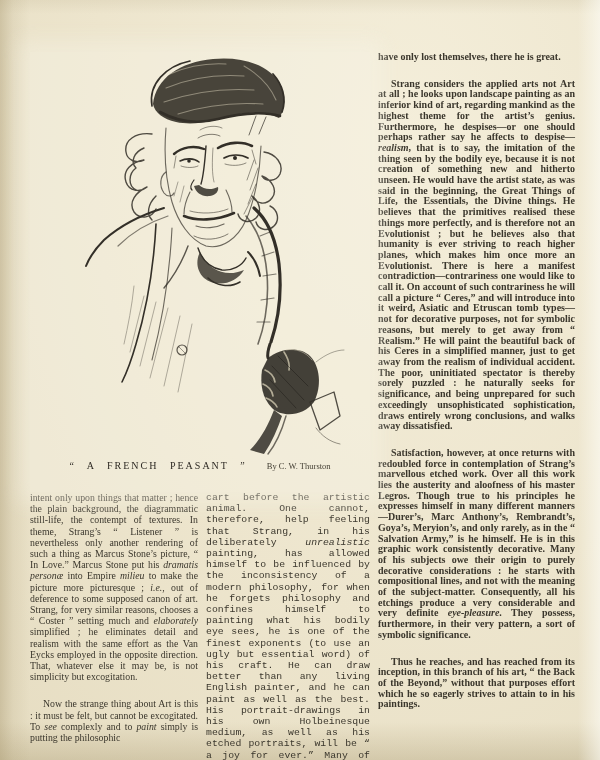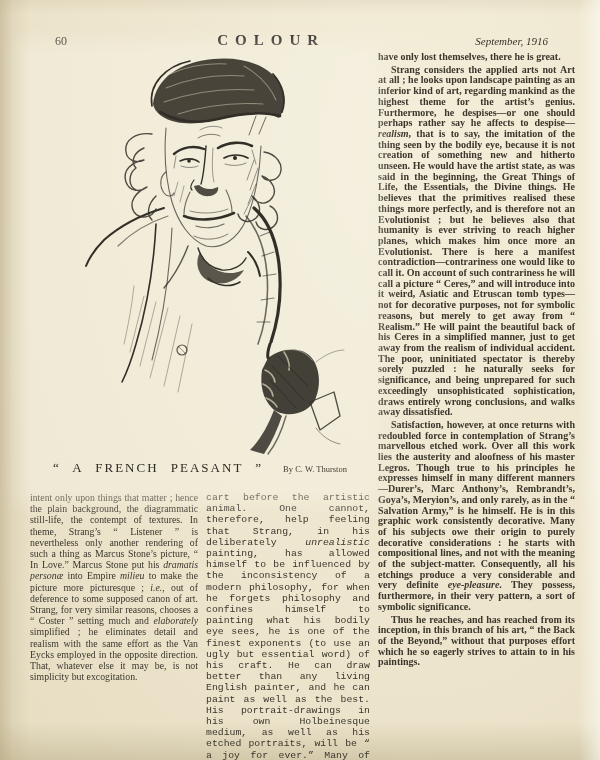--- a/index.html
+++ b/index.html
@@ -19,42 +19,37 @@
   .mag{font-size:15px;font-weight:bold;letter-spacing:7px;color:#262320;}
   .issue{font-size:11px;font-style:italic;color:#383329;}
   .main{position:absolute;top:52px;left:30px;width:545px;display:grid;
         grid-template-columns:168px 164px 197px;grid-template-rows:440px auto;
         column-gap:8px;}
   .plate{grid-column:1 / 3;grid-row:1;position:relative;
          background:rgba(247,244,233,.40);box-shadow:0 0 18px 12px rgba(247,244,233,.40);}
   .plate svg{display:block;margin:4px 0 0 18px;}
   .caprow{position:absolute;left:0;right:0;top:408px;display:flex;
           justify-content:center;align-items:baseline;gap:20px;}
-  .capt{font-size:13px;letter-spacing:2px;word-spacing:7px;color:#2e2a24;}
+  .capt{font-size:10px;letter-spacing:2px;word-spacing:7px;color:#2e2a24;}
   .cred{font-size:8.5px;color:#45403500;color:#454035;}
   .tcol{grid-row:2;}
   .tcol-left{grid-column:1;font-family:Liberation Serif, serif;}
   .tcol-mid{grid-column:2;font-family:Liberation Mono, monospace;}
   .tcol-right{grid-column:3;grid-row:1 / 3;}
   .tcol .para{margin:0;text-align:justify;font-size:9.8px;line-height:11.2px;}
   .tcol-right .para{font-size:10px;line-height:10.7px;font-weight:bold;}
-  .para + .para{margin-top:2px;}
+  .para + .para{margin-top:16px;}
   .para.indent{text-indent:13px;}
   .para i{font-style:italic;}
 </style>
 </head>
 <body>
 
 <div class="page">
 
-  <div class="hdr">
-    <span class="pagenum">60</span>
-    <span class="mag">COLOUR</span>
-    <span class="issue">September, 1916</span>
-  </div>
 
   <div class="main">
 
     <div class="plate">
       <svg width="302" height="405" viewBox="0 0 302 405">
         <g stroke="#332f28" fill="none" stroke-linecap="round" stroke-linejoin="round">
 
           <g>
             <path d="M105,48 C108,22 132,6 165,3 C196,0 224,10 233,30 C238,42 237,54 231,62 C215,55 198,56 184,60 C166,65 146,70 128,66 C115,63 107,57 105,48 Z" fill="#3a352c" stroke="none" opacity="0.92"></path>
             <g stroke="#d8d0b8" stroke-width="1.1" opacity="0.5">
@@ -175,20 +170,21 @@
         </g>
       </svg>
       <div class="caprow">
         <span class="capt">“ A  FRENCH  PEASANT ”</span>
         <span class="cred">By C. W. Thurston</span>
       </div>
     </div>
 
     <div class="tcol tcol-left">
         <p class="para"><span>intent only upon things that matter ; hence the plain background, the diagrammatic still-life, the contempt of textures. In theme, Strang’s “ Listener ” is nevertheless only another rendering of such a thing as Marcus Stone’s picture, “ In Love.” Marcus Stone put his </span><i>dramatis personæ</i><span> into Empire </span><i>milieu</i><span> to make the picture more picturesque ; </span><i>i.e.</i><span>, out of deference to some supposed canon of art. Strang, for very similar reasons, chooses a “ Coster ” setting much and </span><i>elaborately</i><span> simplified ; he eliminates detail and realism with the same effort as the Van Eycks employed in the opposite direction. That, whatever else it may be, is not simplicity but excogitation.</span></p>
+        <p class="para indent"><span>Now the strange thing about Art is this : it must be felt, but cannot be excogitated. To </span><i>see</i><span> complexly and to </span><i>paint</i><span> simply is putting the philosophic</span></p>
       </div>
 
     <div class="tcol tcol-mid">
         <p class="para"><span>cart before the artistic animal. One cannot, therefore, help feeling that Strang, in his deliberately </span><i>unrealistic</i><span> painting, has allowed himself to be influenced by the inconsistency of a modern philosophy, for when he forgets philosophy and confines himself to painting what his bodily eye sees, he is one of the finest exponents (to use an ugly but essential word) of his craft. He can draw better than any living English painter, and he can paint as well as the best. His portrait-drawings in his own Holbeinesque medium, as well as his etched portraits, will be “ a joy for ever.” Many of his portrait-paintings, more particularly those of children, are worthy of unstinted praise. Wherever his eyes are tethered to the thing they see, and are not permitted to stray inwards into that labyrinth wherein so many seeking to find</span></p>
       </div>
 
     <div class="tcol tcol-right">
         <p class="para"><span>have only lost themselves, there he is great.</span></p>
         <p class="para indent"><span>Strang considers the applied arts not Art at all ; he looks upon landscape painting as an inferior kind of art, regarding mankind as the highest theme for the artist’s genius. Furthermore, he despises—or one should perhaps rather say he affects to despise—</span><i>realism</i><span>, that is to say, the imitation of the thing seen by the bodily eye, because it is not creation of something new and hitherto unseen. He would have the artist state, as was said in the beginning, the Great Things of Life, the Essentials, the Divine things. He believes that the primitives realised these things more perfectly, and is therefore not an Evolutionist ; but he believes also that humanity is ever striving to reach higher planes, which makes him once more an Evolutionist. There is here a manifest contradiction—contrariness one would like to call it. On account of such contrariness he will call a picture “ Ceres,” and will introduce into it weird, Asiatic and Etruscan tomb types—not for decorative purposes, not for symbolic reasons, but merely to get away from “ Realism.” He will paint the beautiful back of his Ceres in a simplified manner, just to get away from the realism of individual accident. The poor, uninitiated spectator is thereby sorely puzzled : he naturally seeks for significance, and being unprepared for such exceedingly unsophisticated sophistication, draws entirely wrong conclusions, and walks away dissatisfied.</span></p>
         <p class="para indent"><span>Satisfaction, however, at once returns with redoubled force in contemplation of Strang’s marvellous etched work. Over all this work lies the austerity and aloofness of his master Legros. Though true to his principles he expresses himself in many different manners—Durer’s, Marc Anthony’s, Rembrandt’s, Goya’s, Meryion’s, and only rarely, as in the “ Salvation Army,” is he himself. He is in this graphic work consistently decorative. Many of his subjects owe their origin to purely decorative considerations : he starts with compositional lines, and not with the meaning of the subject-matter. Consequently, all his etchings produce a very considerable and very definite </span><i>eye-pleasure</i><span>. They possess, furthermore, in their very pattern, a sort of symbolic significance.</span></p>

